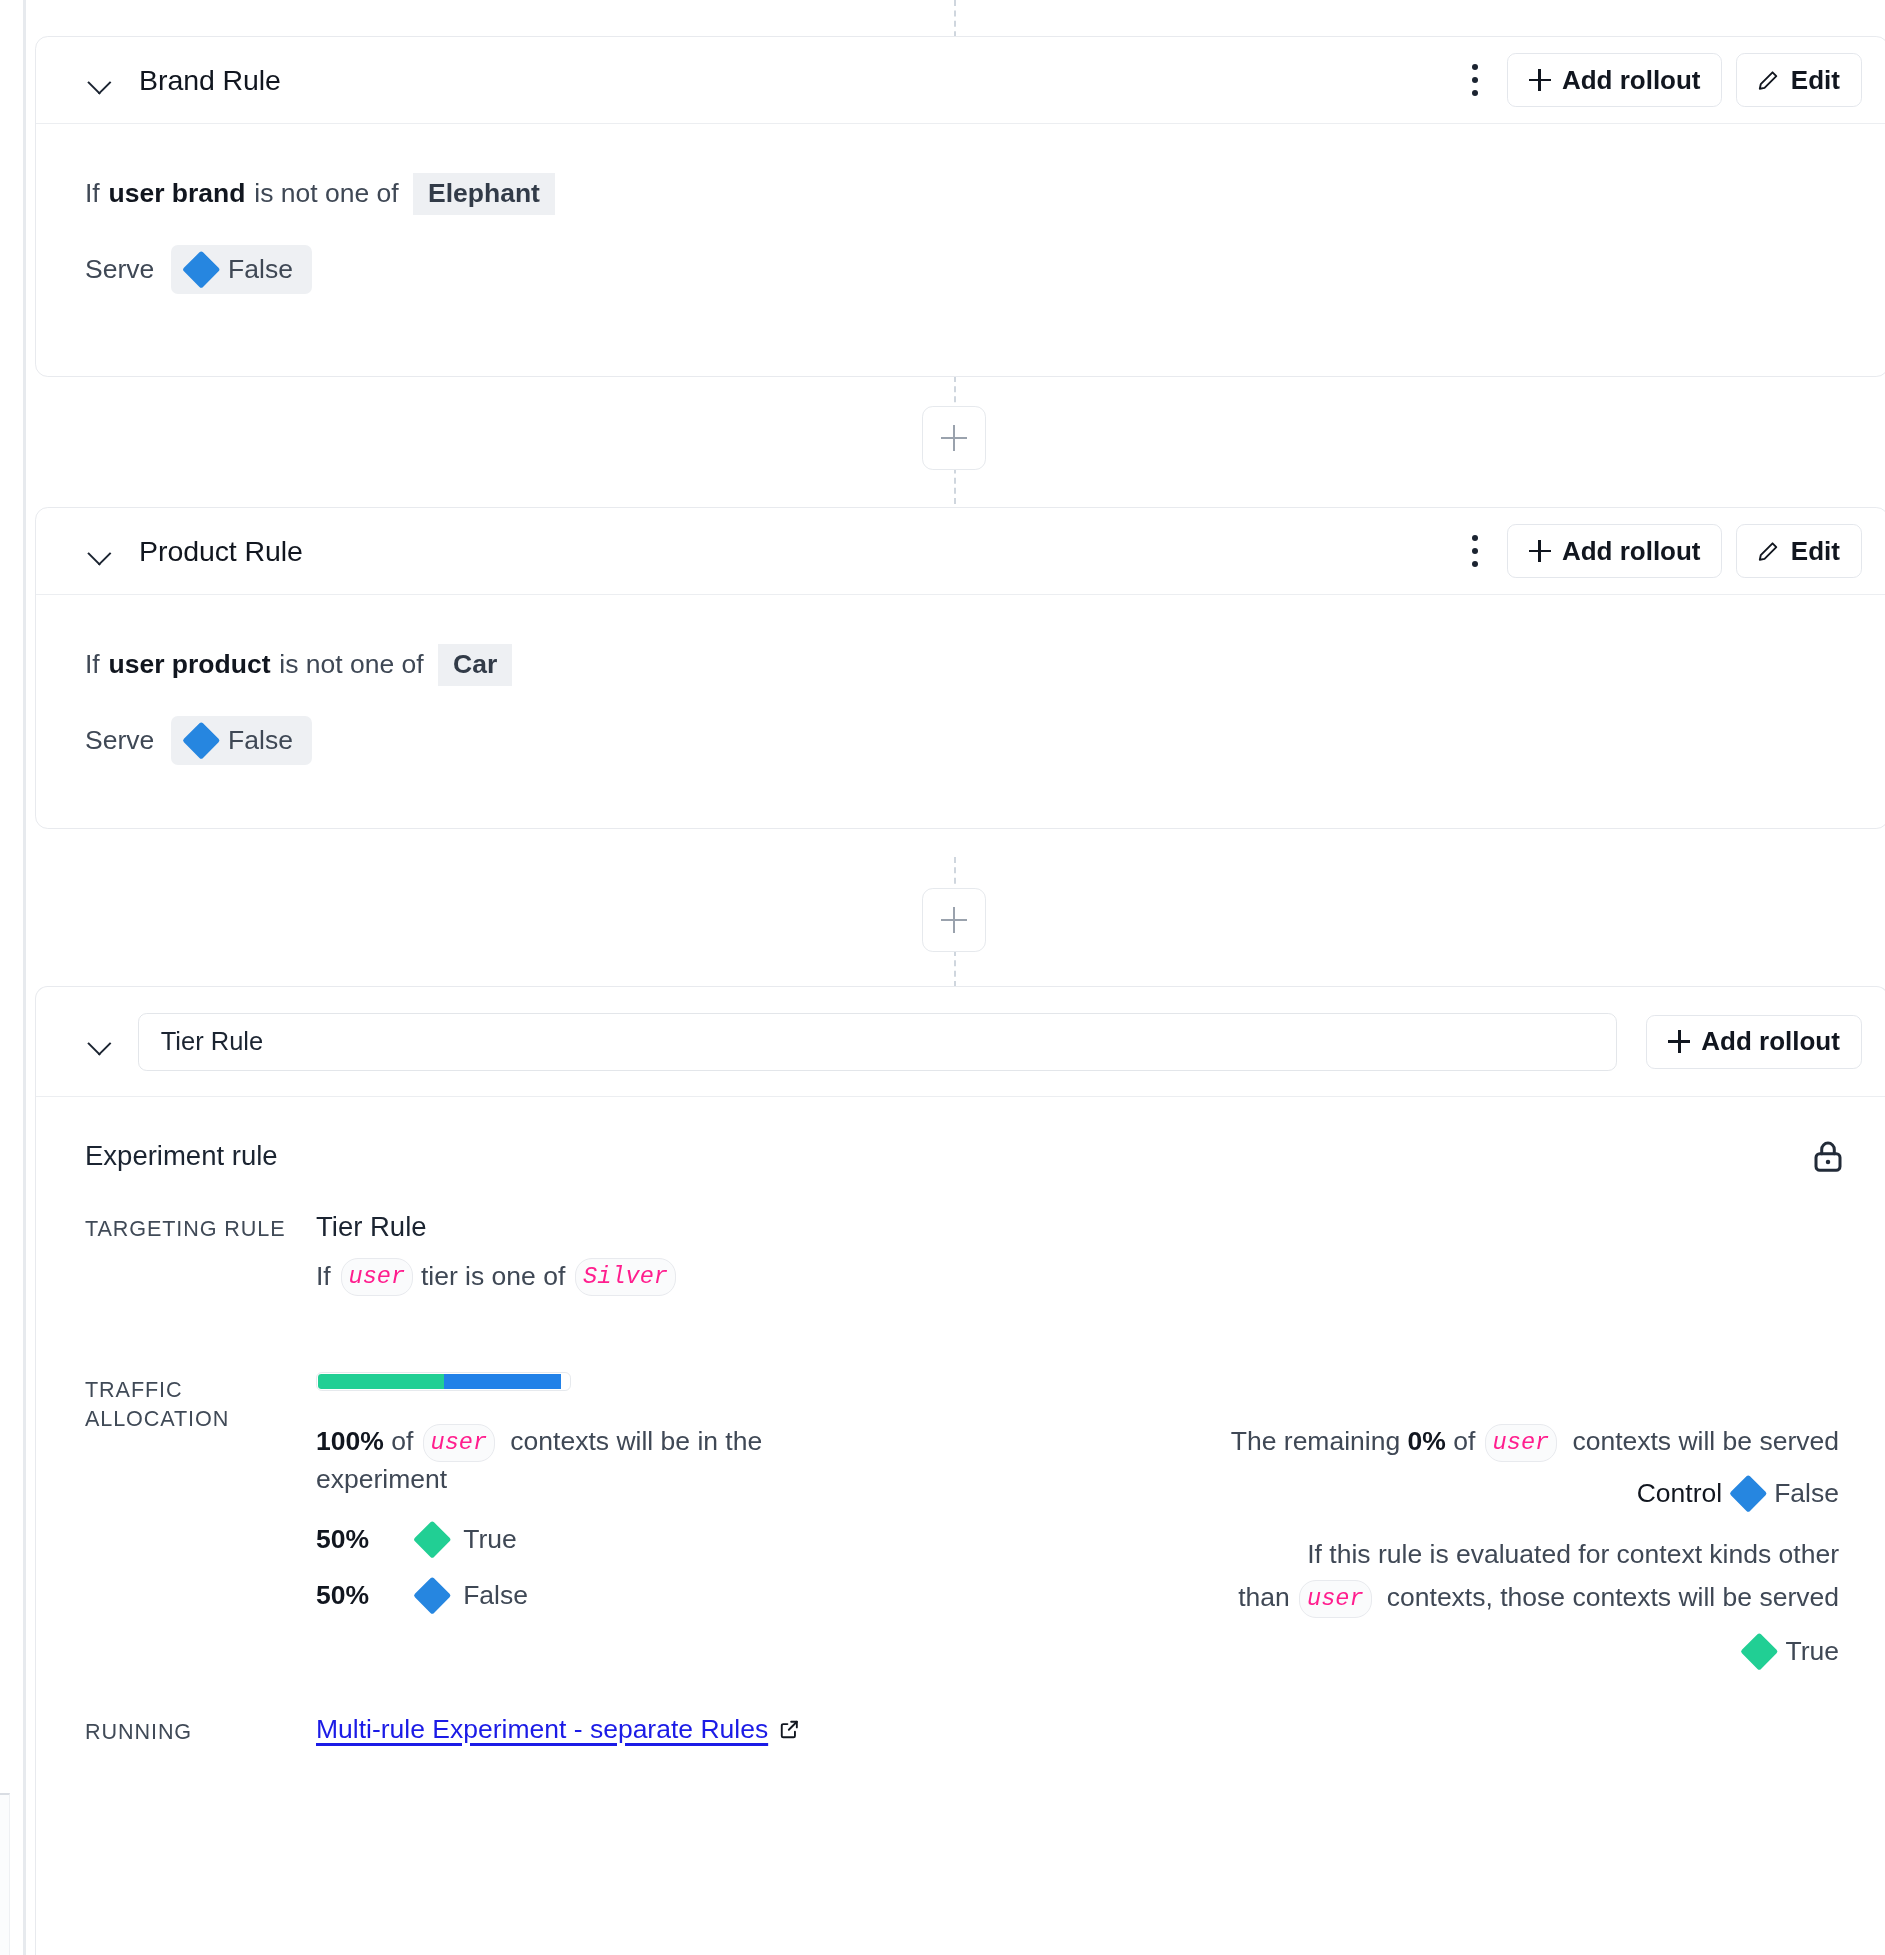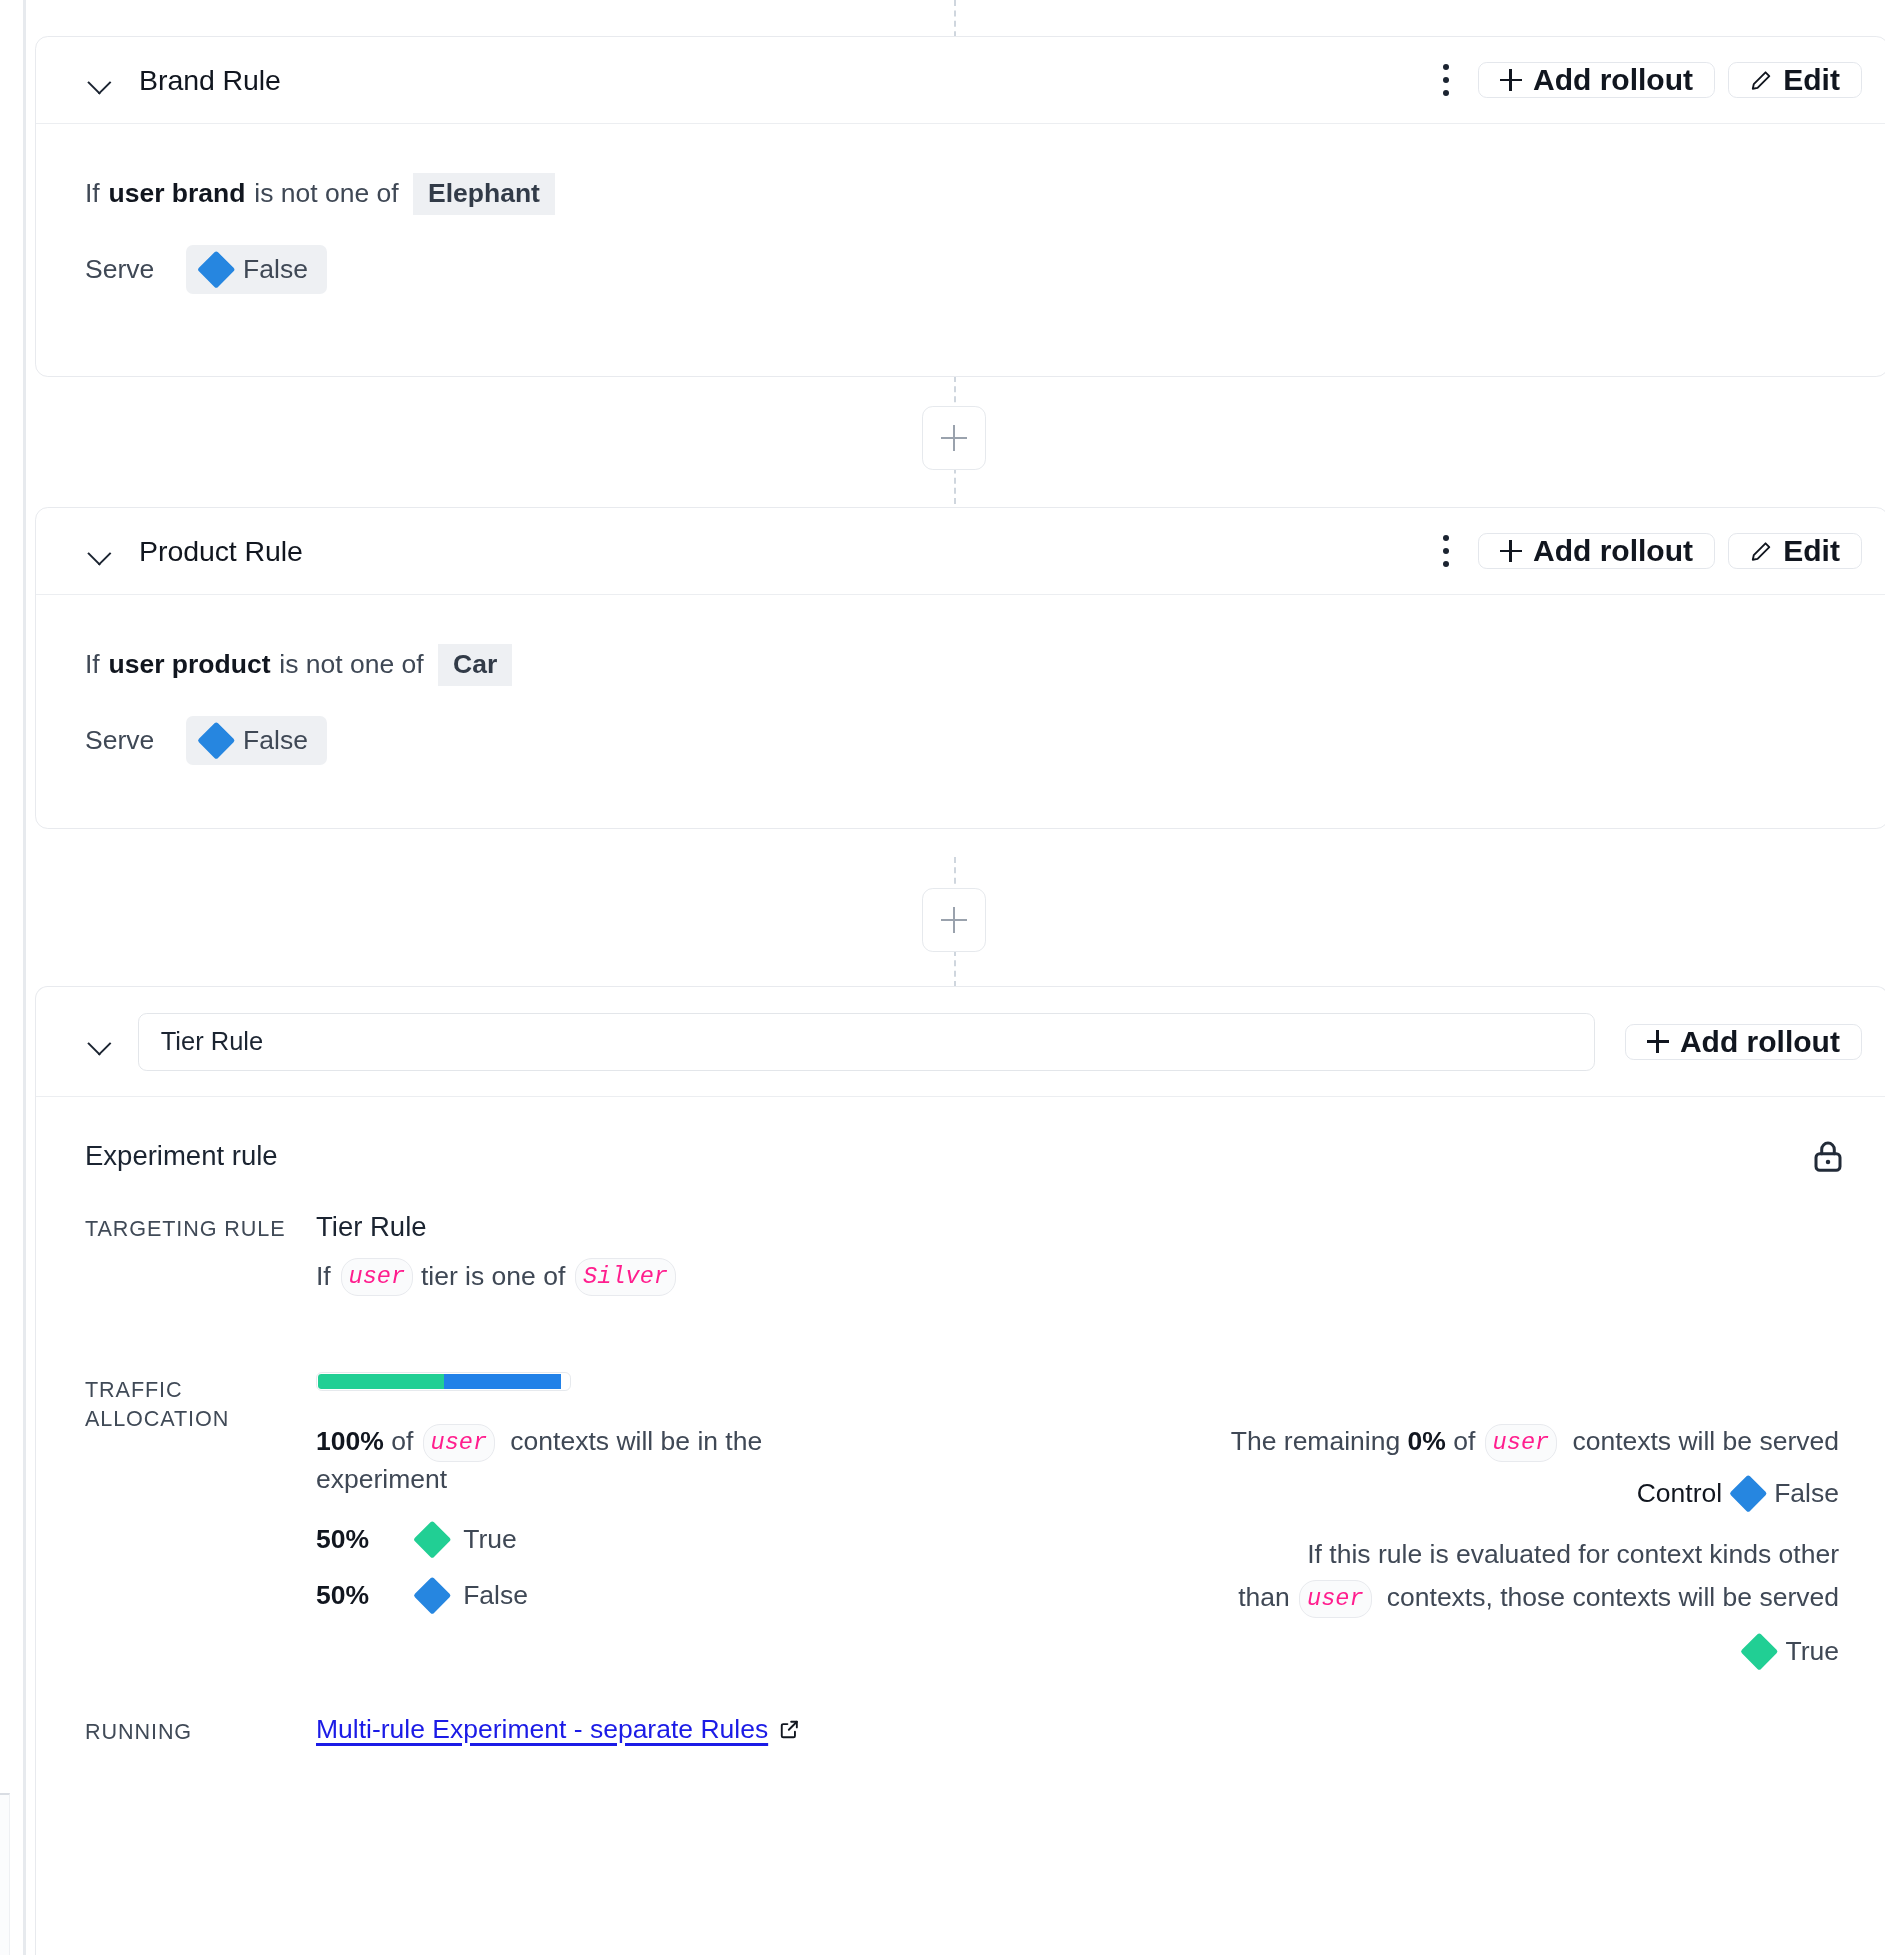--- a/index.html
+++ b/index.html
@@ -143,26 +143,26 @@
     width: 6.4px; height: 6.4px;
     border-radius: 50%;
     background: #1b2431;
   }
 
   .btn {
     display: inline-flex;
     align-items: center;
     justify-content: flex-end;
     gap: 10.8px;
-    height: 36px;
+    height: 54px;
     padding: 0 20.6px;
     border: 1.5px solid #e4e7ec;
     border-radius: 8.8px;
     background: #ffffff;
-    font-size: 30px;
+    font-size: 26px;
     font-weight: 700;
     color: #11161f;
     cursor: pointer;
     white-space: nowrap;
   }
   .btn .ic-plus {
     position: relative;
     width: 22.6px; height: 22.6px;
     flex: 0 0 22.6px;
   }
@@ -216,21 +216,21 @@
     font-size: 26.5px;
     font-weight: 700;
     color: #323b48;
     margin-left: 5.9px;
   }
 
   .serve-row {
     margin-top: 29.5px;
     display: flex;
     align-items: center;
-    gap: 32px;
+    gap: 17px;
   }
   .serve-label { font-size: 26.5px; color: #3f4855; }
 
   .variation-pill {
     display: inline-flex;
     align-items: center;
     gap: 13.7px;
     height: 49px;
     padding: 0 18.7px 0 16.7px;
     background: #eef0f3;

